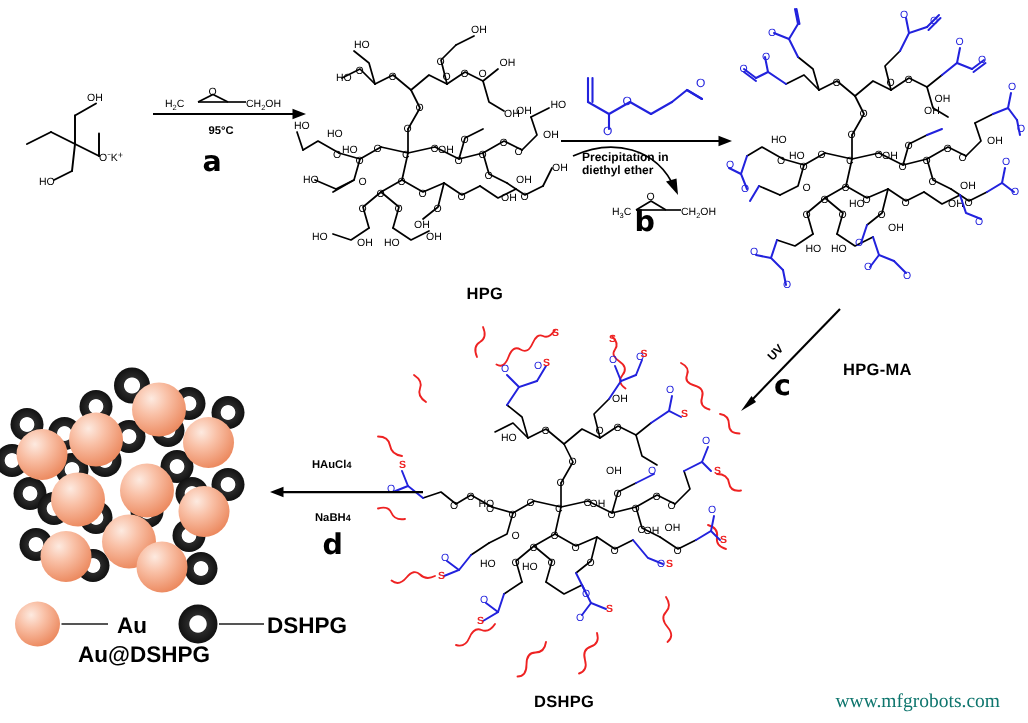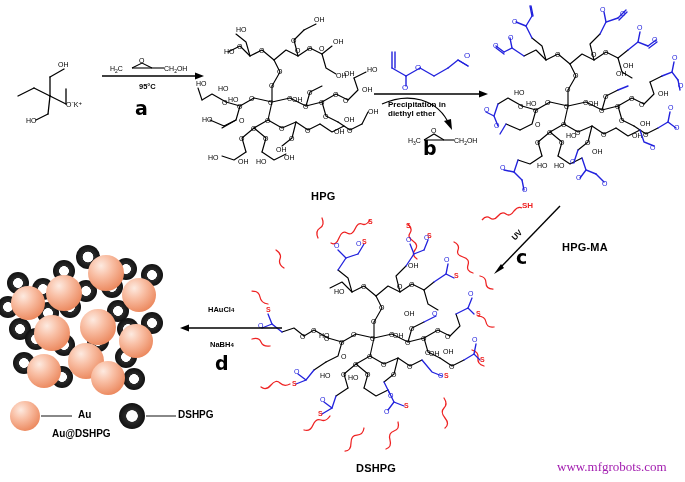--- a/index.html
+++ b/index.html
@@ -6,22 +6,22 @@
   body{width:685px;height:482px;position:relative;overflow:hidden;
        font-family:"Liberation Sans",sans-serif;color:#000;}
   .stage{position:absolute;left:0;top:0;width:685px;height:482px;}
   .abs{position:absolute;}
   svg{display:block;overflow:visible;}
   .lbl{font-weight:bold;font-size:11px;letter-spacing:.2px;}
   .steplbl{font-weight:bold;font-size:19px;font-family:"DejaVu Sans",sans-serif;}
   .cond{font-size:7.5px;font-weight:bold;}
   .cond2{font-size:8px;font-weight:bold;line-height:9px;}
   .atom{font-size:7px;font-family:"Liberation Sans",sans-serif;}
-  .watermark{font-family:"Liberation Serif",serif;font-size:13px;color:#a21caf;}
-  .legendtxt{font-weight:bold;font-size:10px;}
+  .watermark{font-family:"Liberation Serif",serif;font-size:13px;color:#0f766e;}
+  .legendtxt{font-weight:bold;font-size:15px;}
   .uv{font-size:8px;font-weight:bold;}
 </style>
 </head>
 <body>
 
 <div class="stage">
 
   <div class="abs" style="left:14px;top:44px;">
     <svg width="100" height="82" viewBox="0 0 100 82">
       <g stroke="#000" stroke-width="1.3" fill="none" stroke-linecap="round">
@@ -349,26 +349,20 @@
 
   <div class="abs" style="left:488px;top:202px;">
     <svg width="80" height="78" viewBox="0 0 80 78">
       <g stroke="#000" stroke-width="1.4">
         <line x1="72" y1="4" x2="12" y2="66"></line>
         <polygon points="6,72 16,66 13,62" fill="#000" stroke="none"></polygon>
       </g>
     </svg>
   </div>
 
-  <div class="abs" style="left:482px;top:198px;">
-    <svg width="60" height="26" viewBox="0 0 60 26">
-      <path d="M0 22 q4 -5 8 -2 q4 3 8 -2 q4 -5 8 -2 q4 3 8 -3 q4 -5 8 -3" stroke="#ee2222" stroke-width="1.3" fill="none"></path>
-      <text x="40" y="10" fill="#ee2222" font-size="8" font-weight="bold">SH</text>
-    </svg>
-  </div>
   <div class="abs uv" style="left:510px;top:236px;transform:rotate(-46deg);transform-origin:left top;">UV</div>
   <div class="abs steplbl" style="left:516px;top:246px;">c</div>
 
   <div class="abs" style="left:258px;top:216px;">
     <svg width="232" height="244" viewBox="0 0 232 244">
 
       <g stroke="#ee2222" stroke-width="1.25" fill="none" stroke-linecap="round">
         <path d="M112 4 q-4 6 -8 4 q-4 -2 -7 5 q-3 7 -8 4 q-5 -3 -8 5 q-3 8 -8 5"></path>
         <path d="M150 8 q5 5 2 9 q-3 4 3 8 q6 4 2 9 q-4 5 2 9"></path>
         <path d="M196 26 q6 3 4 8 q-2 5 5 7 q7 2 5 8 q-2 6 5 8"></path>

